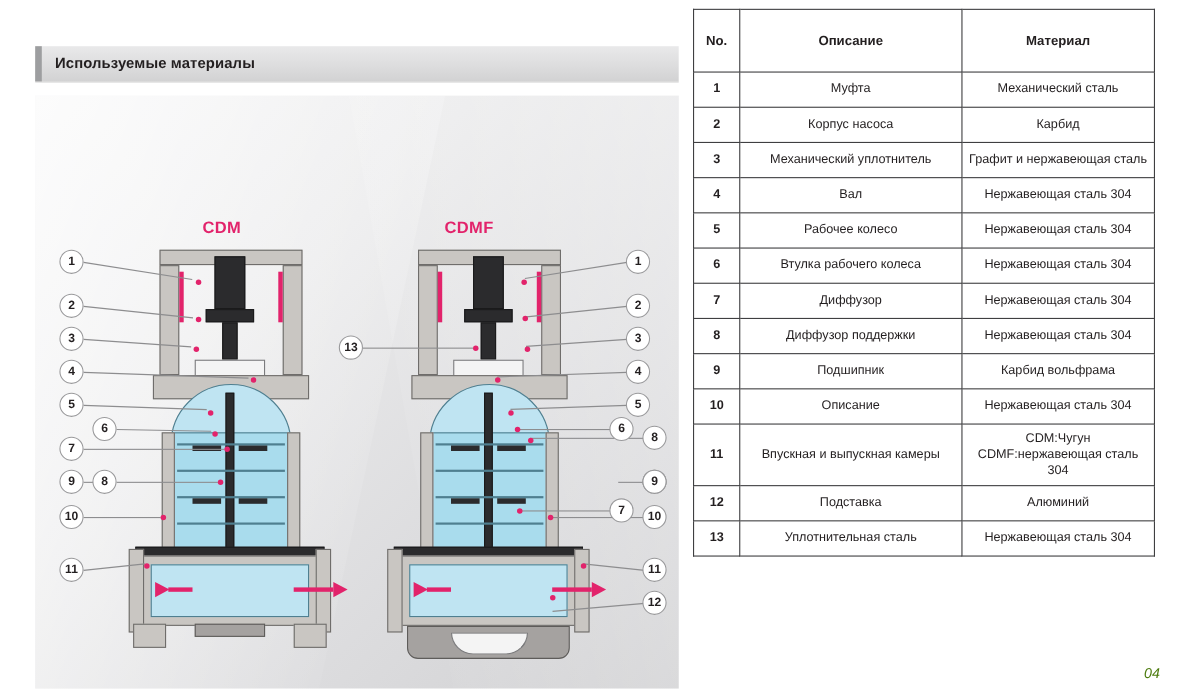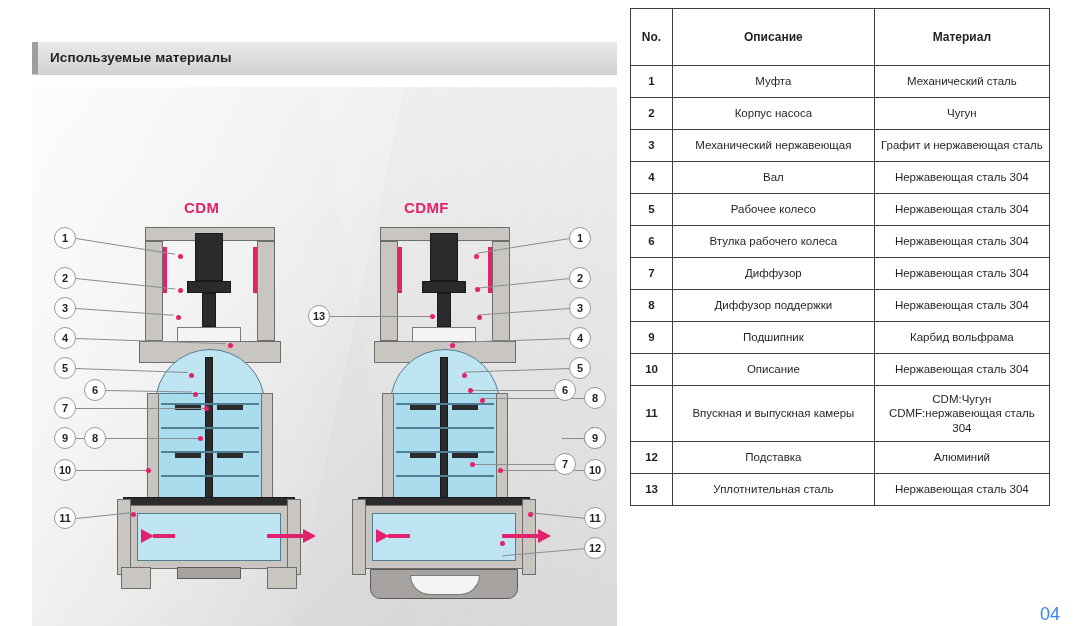--- a/index.html
+++ b/index.html
@@ -106,21 +106,21 @@
   }
   thead th{
     font-weight:bold;font-size:12px;height:44px;
   }
   td.no{width:34px;font-weight:bold;}
   td.desc{width:200px;}
   td.mat{width:170px;}
   tbody tr{height:32px;}
   .pagenum{
     position:absolute;left:1040px;top:604px;
-    font-size:18px;color:#3b82f6;
+    font-size:13px;color:#4d7c0f;font-style:italic;
   }
 </style>
 </head>
 <body>
 
 <div class="page">
 
   <div class="left">
 
     <div class="title-bar">
@@ -339,25 +339,25 @@
       </thead>
       <tbody id="table-body">
           <tr>
             <td class="no">1</td>
             <td class="desc">Муфта</td>
             <td class="mat" style="white-space: pre-line;">Механический сталь</td>
           </tr>
           <tr>
             <td class="no">2</td>
             <td class="desc">Корпус насоса</td>
-            <td class="mat" style="white-space: pre-line;">Чугун</td>
+            <td class="mat" style="white-space: pre-line;">Карбид</td>
           </tr>
           <tr>
             <td class="no">3</td>
-            <td class="desc">Механический нержавеющая</td>
+            <td class="desc">Механический уплотнитель</td>
             <td class="mat" style="white-space: pre-line;">Графит и нержавеющая сталь</td>
           </tr>
           <tr>
             <td class="no">4</td>
             <td class="desc">Вал</td>
             <td class="mat" style="white-space: pre-line;">Нержавеющая сталь 304</td>
           </tr>
           <tr>
             <td class="no">5</td>
             <td class="desc">Рабочее колесо</td>

